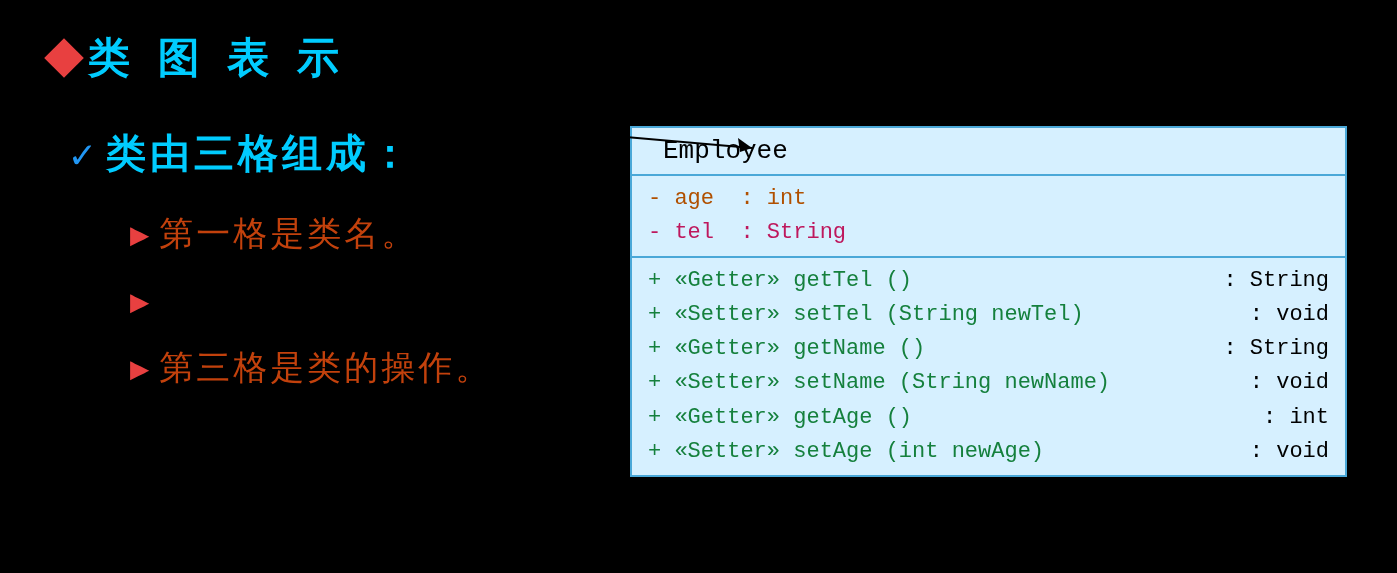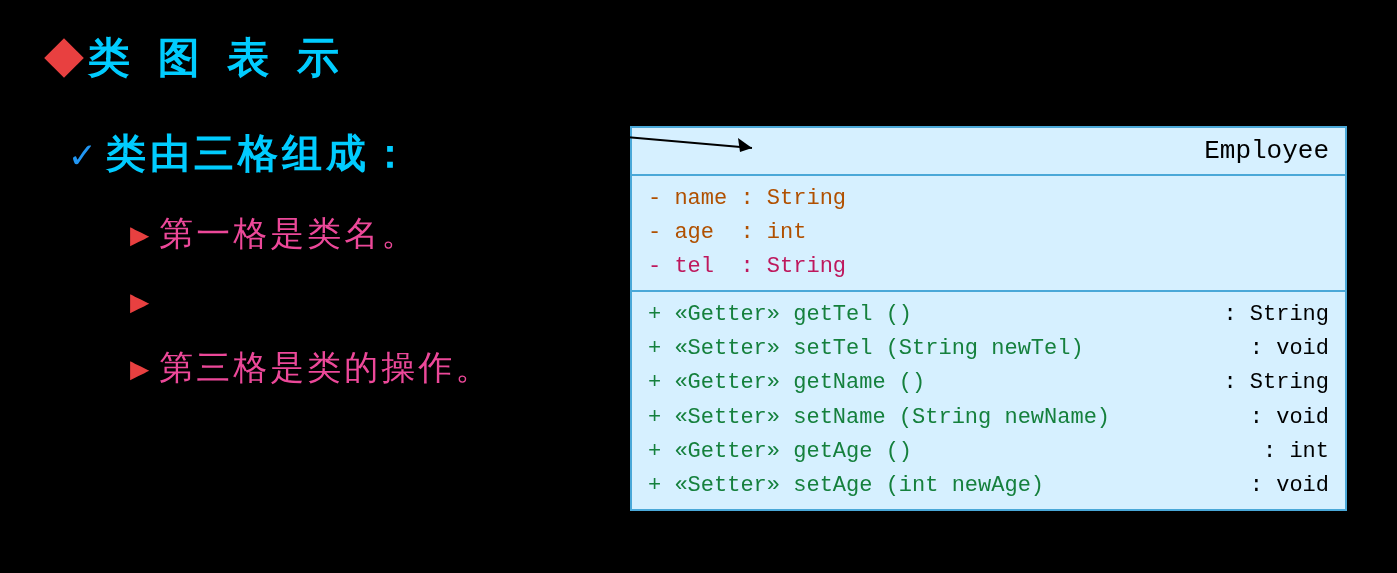--- a/index.html
+++ b/index.html
@@ -96,39 +96,39 @@
     }
 
     .arrow-icon {
       color: #e84040;
       font-size: 32px;
       line-height: 1;
     }
 
     .sub-point-text {
       font-size: 34px;
-      color: #ec4899;
+      color: #c2410c;
       font-family: 'SimHei', sans-serif;
       letter-spacing: 3px;
     }
 
     
     .uml-diagram {
       flex: 1;
       border: 2px solid #4aa8d8;
       background: #d6f0ff;
       position: relative;
       min-width: 640px;
     }
 
     .uml-header {
       display: flex;
-      justify-content: flex-end;
-      align-items: center;
-      padding: 8px 16px;
+      justify-content: flex-start;
+      align-items: center;
+      padding: 8px 31px;
       border-bottom: 2px solid #4aa8d8;
       position: relative;
       background: #d6f0ff;
       min-height: 48px;
     }
 
     .uml-class-name {
       font-size: 26px;
       color: #000;
       font-family: 'Courier New', monospace;
@@ -206,23 +206,20 @@
 
           <line x1="0" y1="10" x2="320" y2="38" stroke="#000" stroke-width="2"></line>
 
           <polygon points="320,38 306,28 308,42" fill="#000"></polygon>
         </svg>
         <span class="uml-class-name">Employee</span>
       </div>
 
       <div class="uml-attributes">
         <div class="uml-line">
-          <span style="color:#b05000;">- name : String</span>
-        </div>
-        <div class="uml-line">
           <span style="color:#b05000;">- age  : int</span>
         </div>
         <div class="uml-line">
           <span style="color:#be185d;">- tel  : String</span>
         </div>
       </div>
 
       <div class="uml-operations">
         <div class="uml-line">
           <span class="left-part">+ «Getter» getTel ()&nbsp;&nbsp;&nbsp;&nbsp;&nbsp;&nbsp;&nbsp;&nbsp;&nbsp;&nbsp;&nbsp;&nbsp;&nbsp;&nbsp;&nbsp;&nbsp;&nbsp;</span>

